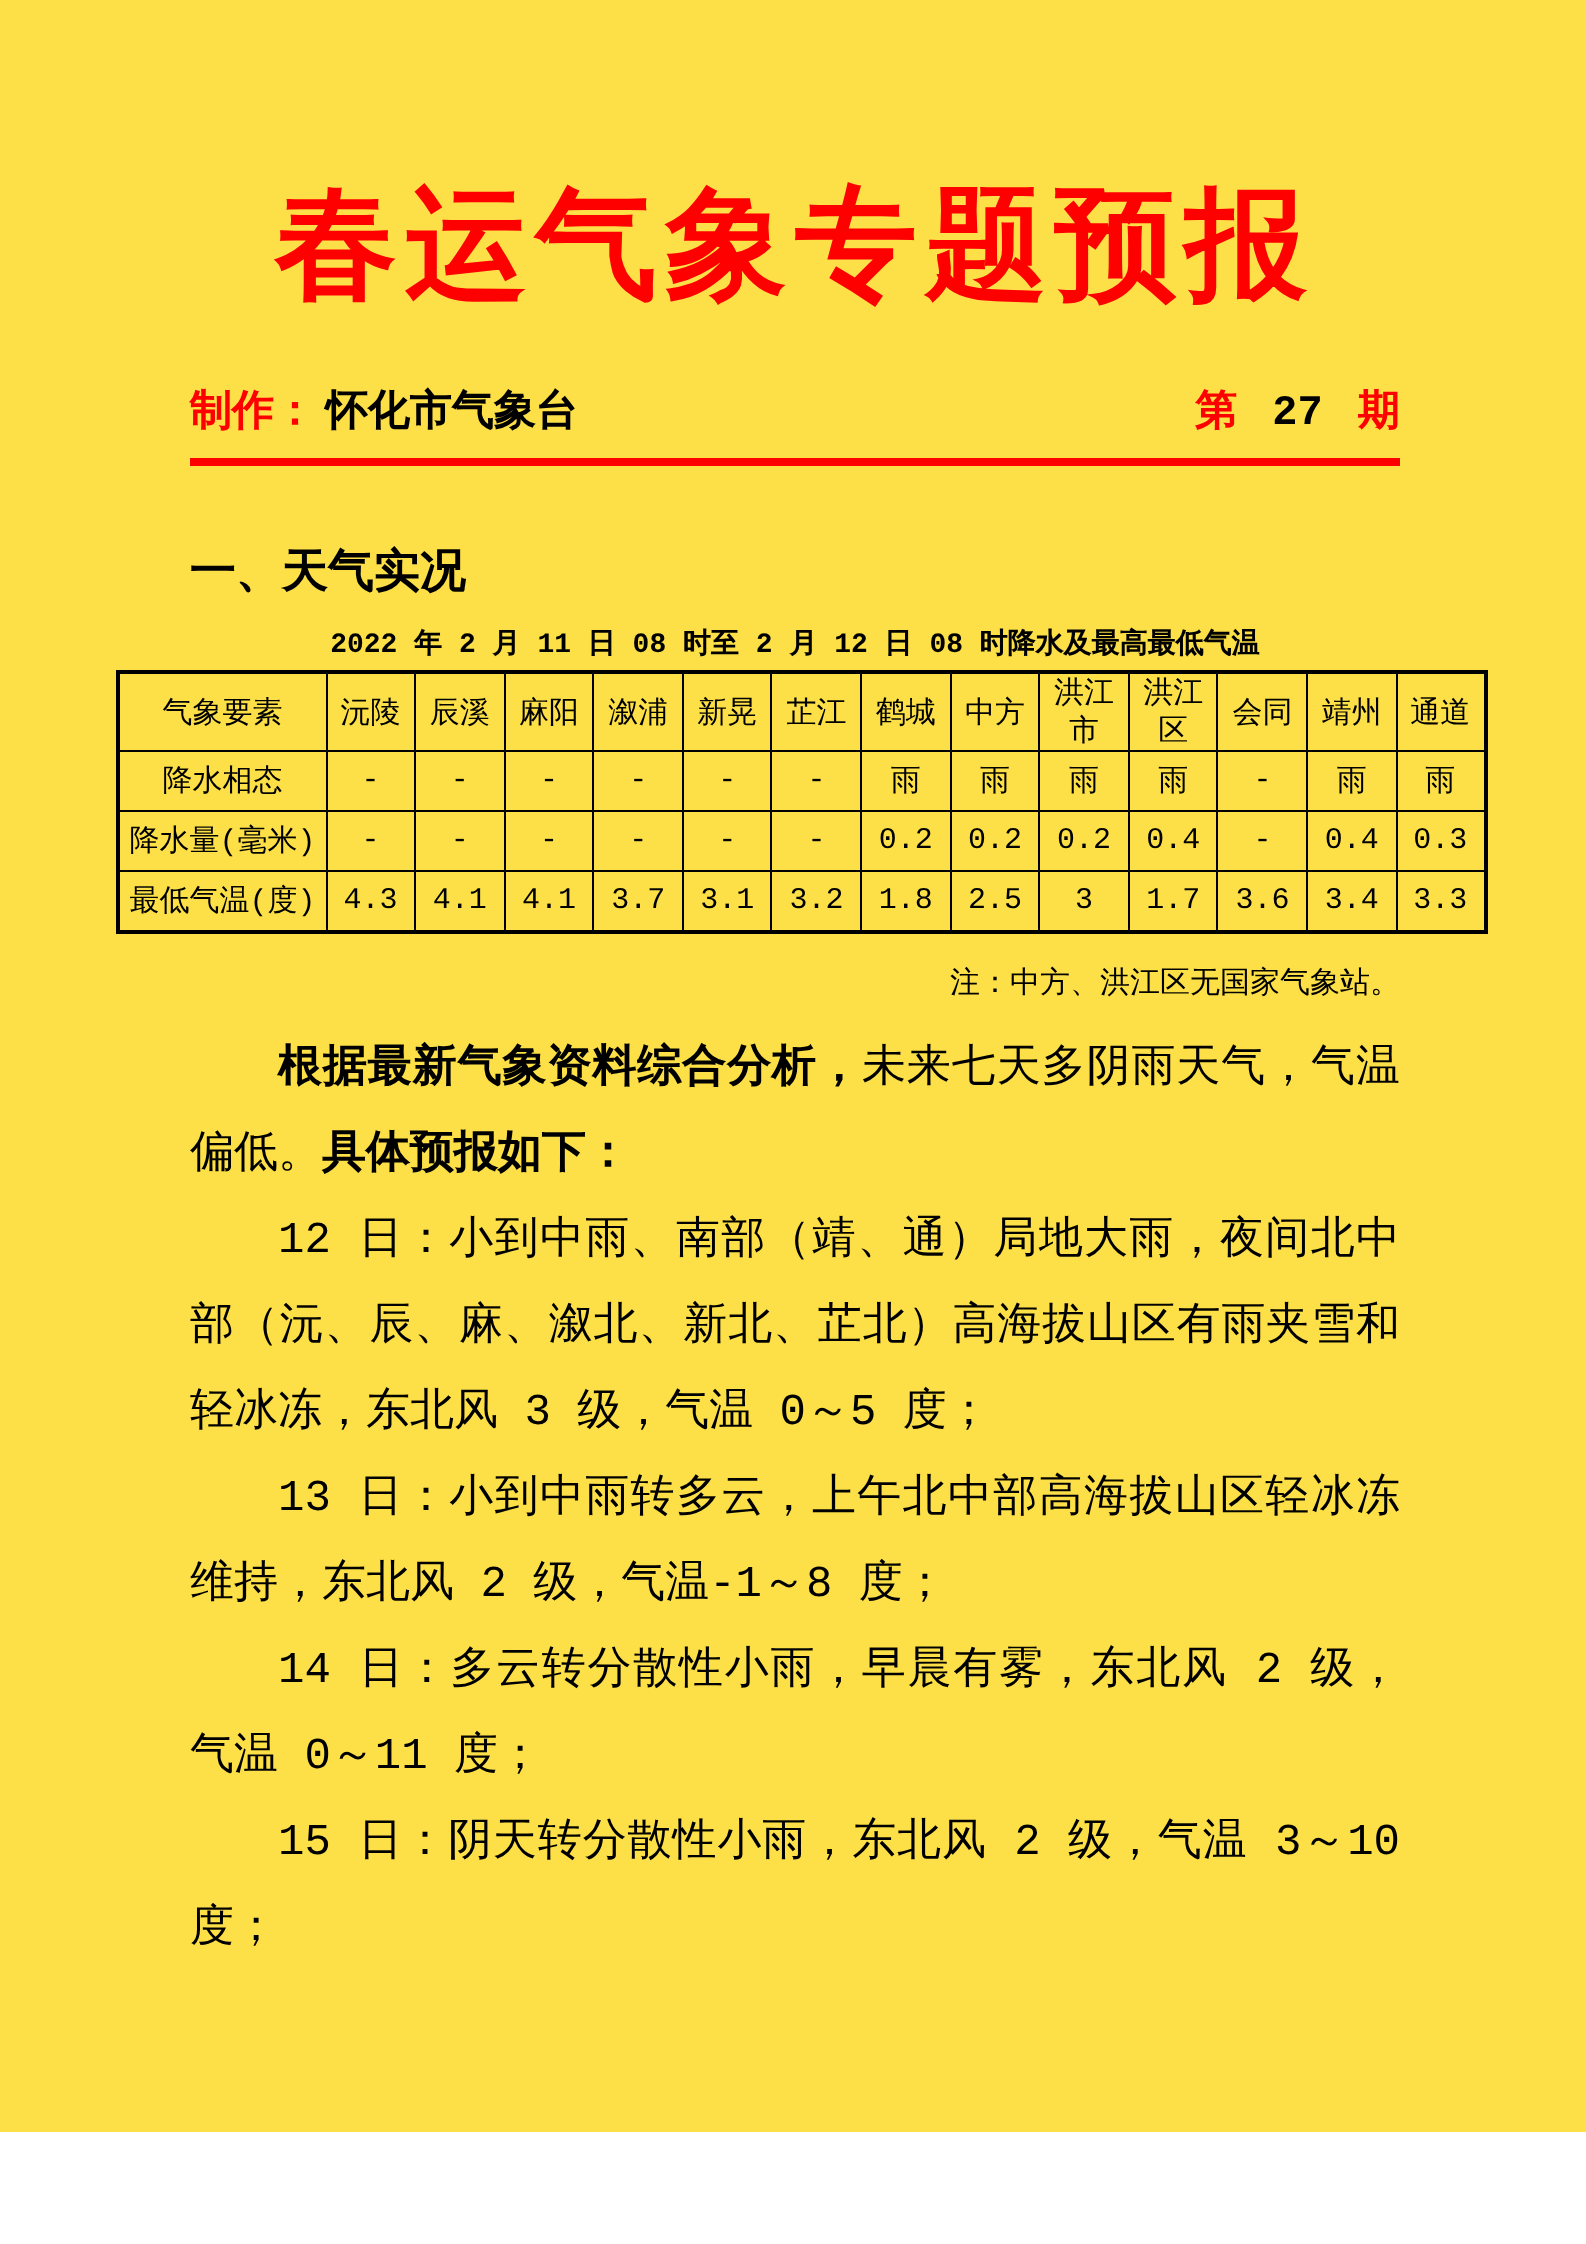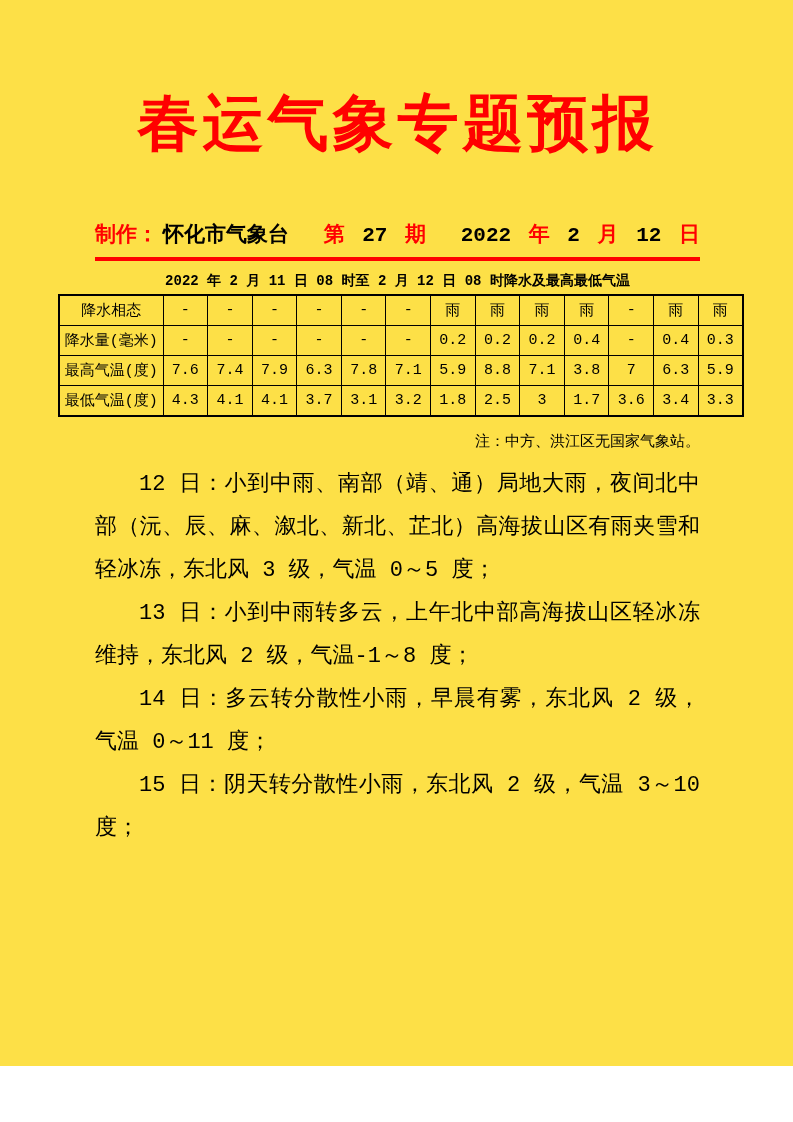--- a/index.html
+++ b/index.html
@@ -29,21 +29,21 @@
     align-items:baseline;
     font-size:21px;
     font-weight:700;
     line-height:1.3;
     white-space:nowrap;
   }
   .meta-left  { }
   .meta-mid   { margin-left:18px;text-align:right; }
   .meta-right { }
   .red { color:#ff0000; }
-  .meta-row span + span { margin-left:5px;margin-top:28px; }
+  .meta-row span + span { margin-left:5px; }
   .red-rule {
     height:4px;
     background:#ff0000;
     margin-top:7px;
   }
   .sec-heading {
     margin:40px 0 0 0;
     font-size:23px;
     font-weight:700;
     line-height:1.3;
@@ -91,33 +91,49 @@
 </head>
 <body>
 
 <div class="page">
 
   <h1 class="doc-title">春运气象专题预报</h1>
 
   <div class="meta-row">
     <span class="meta-left"><span class="red">制作：</span><span>怀化市气象台</span></span>
     <span class="meta-mid"><span class="red">第</span> <span>27</span> <span class="red">期</span></span>
-    <span class="meta-right"><span>2022</span> <span class="red">年</span> <span>2</span> <span class="red">月</span> <span>12</span> <span class="red">日</span></span>
   </div>
   <div class="red-rule"></div>
 
+  <h2 class="sec-heading">一、天气实况</h2>
 
   <div class="table-title">2022 年 2 月 11 日 08 时至 2 月 12 日 08 时降水及最高最低气温</div>
 
   <table class="wx">
     <colgroup>
       <col style="width:104px">
       <col span="13" style="width:44.6px">
     </colgroup>
     <tbody>
+        <tr>
+      <th>气象要素</th>
+      <th>沅陵</th>
+      <th>辰溪</th>
+      <th>麻阳</th>
+      <th>溆浦</th>
+      <th>新晃</th>
+      <th>芷江</th>
+      <th>鹤城</th>
+      <th>中方</th>
+      <th>洪江市</th>
+      <th>洪江区</th>
+      <th>会同</th>
+      <th>靖州</th>
+      <th>通道</th>
+    </tr>
     <tr>
       <td>降水相态</td>
       <td>-</td>
       <td>-</td>
       <td>-</td>
       <td>-</td>
       <td>-</td>
       <td>-</td>
       <td>雨</td>
       <td>雨</td>
@@ -137,36 +153,20 @@
       <td>-</td>
       <td>0.2</td>
       <td>0.2</td>
       <td>0.2</td>
       <td>0.4</td>
       <td>-</td>
       <td>0.4</td>
       <td>0.3</td>
     </tr>
     <tr>
-      <td>最高气温(度)</td>
-      <td>7.6</td>
-      <td>7.4</td>
-      <td>7.9</td>
-      <td>6.3</td>
-      <td>7.8</td>
-      <td>7.1</td>
-      <td>5.9</td>
-      <td>8.8</td>
-      <td>7.1</td>
-      <td>3.8</td>
-      <td>7</td>
-      <td>6.3</td>
-      <td>5.9</td>
-    </tr>
-    <tr>
       <td>最低气温(度)</td>
       <td>4.3</td>
       <td>4.1</td>
       <td>4.1</td>
       <td>3.7</td>
       <td>3.1</td>
       <td>3.2</td>
       <td>1.8</td>
       <td>2.5</td>
       <td>3</td>
@@ -175,19 +175,20 @@
       <td>3.4</td>
       <td>3.3</td>
     </tr>
   </tbody>
     </table>
 
   <div class="note">注：中方、洪江区无国家气象站。</div>
 
 
   <div class="forecast">
+    <p><span class="b">根据最新气象资料综合分析，</span><span>未来七天多阴雨天气，气温偏低。</span><span class="b">具体预报如下：</span></p>
     <p>12 日：小到中雨、南部（靖、通）局地大雨，夜间北中部（沅、辰、麻、溆北、新北、芷北）高海拔山区有雨夹雪和轻冰冻，东北风 3 级，气温 0～5 度；</p>
     <p>13 日：小到中雨转多云，上午北中部高海拔山区轻冰冻维持，东北风 2 级，气温-1～8 度；</p>
     <p>14 日：多云转分散性小雨，早晨有雾，东北风 2 级，气温 0～11 度；</p>
     <p>15 日：阴天转分散性小雨，东北风 2 级，气温 3～10 度；</p>
   </div>
 
 </div>
 
 </body></html>

